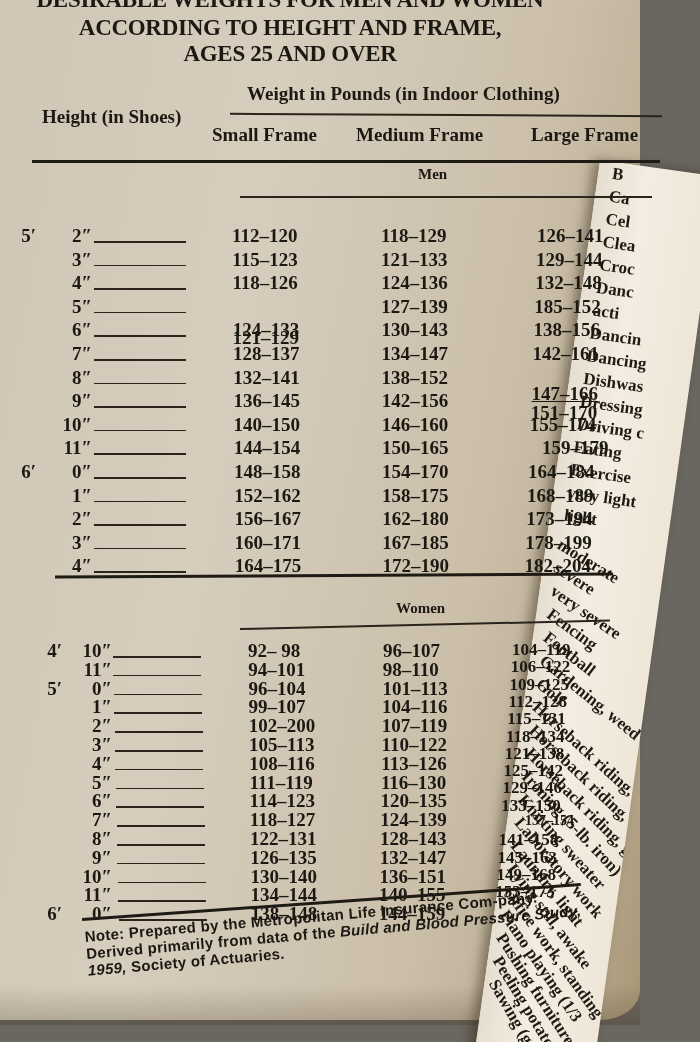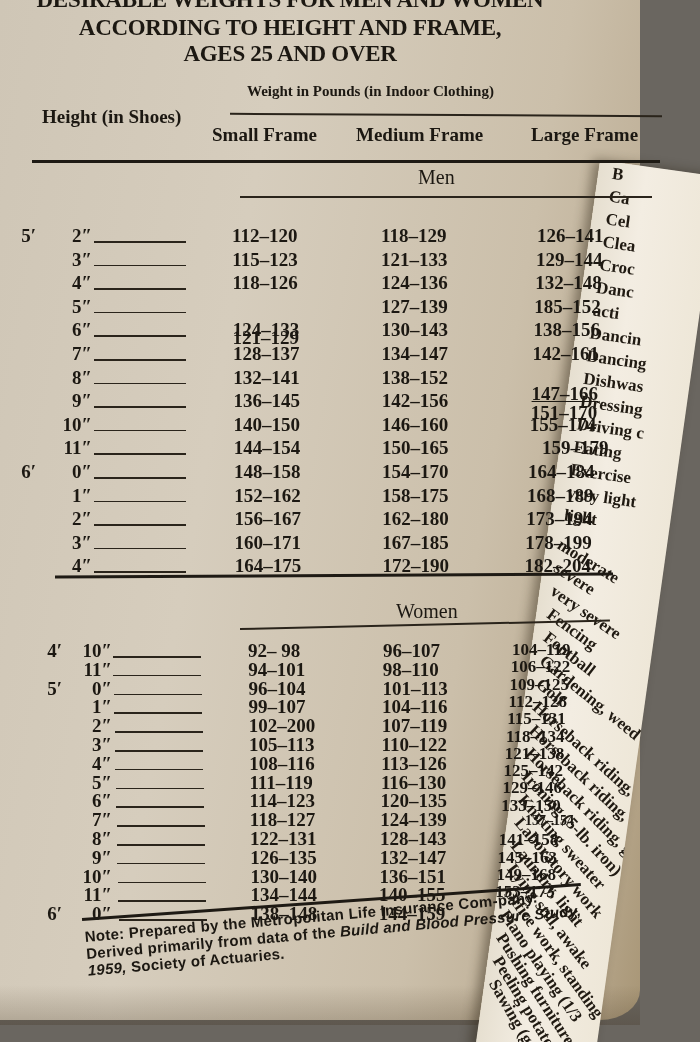--- a/index.html
+++ b/index.html
@@ -31,28 +31,28 @@
     }
     .title {
       position: absolute; left: 0; width: 640px; text-align: center;
       font-weight: bold; font-size: 23px; letter-spacing: -0.3px; line-height: 28px;
     }
     .title.t0 { top: -14px; left: -30px; }
     .title.t1 { top: 14px; left: -30px; }
     .title.t2 { top: 40px; left: -30px; }
 
     .hdr-height { position: absolute; left: 42px; top: 106px; font-size: 19px; font-weight: bold; }
-    .hdr-weight { position: absolute; left: 247px; top: 83px; font-size: 15px; font-weight: bold; }
+    .hdr-weight { position: absolute; left: 247px; top: 83px; font-size: 19px; font-weight: bold; }
     .hdr-rule-1 { position: absolute; left: 230px; top: 114px; width: 432px; height: 2px; background: #2a241b; transform: rotate(0.3deg); }
     .hdr-frame { position: absolute; top: 124px; font-size: 19px; font-weight: bold; }
     .hdr-frame.small { left: 212px; }
     .hdr-frame.medium { left: 356px; }
     .hdr-frame.large { left: 531px; }
     .rule-thick { position: absolute; height: 2.5px; background: #1e1a14; }
-    .section-label { position: absolute; font-size: 20px; font-weight: normal; }
+    .section-label { position: absolute; font-size: 15px; font-weight: bold; }
     .rule-thin { position: absolute; height: 2px; background: #2a241b; }
 
     .row { position: absolute; height: 22px; font-size: 19px; font-weight: bold; white-space: nowrap; }
     .row .ft { position: absolute; text-align: right; width: 20px; }
     .row .inch { position: absolute; text-align: right; width: 40px; }
     .row .leader { position: absolute; height: 1.5px; background: #2a241b; top: 16px; }
     .row .val { position: absolute; }
 
     .note {
       position: absolute; left: 84px; top: 928px; width: 500px;

